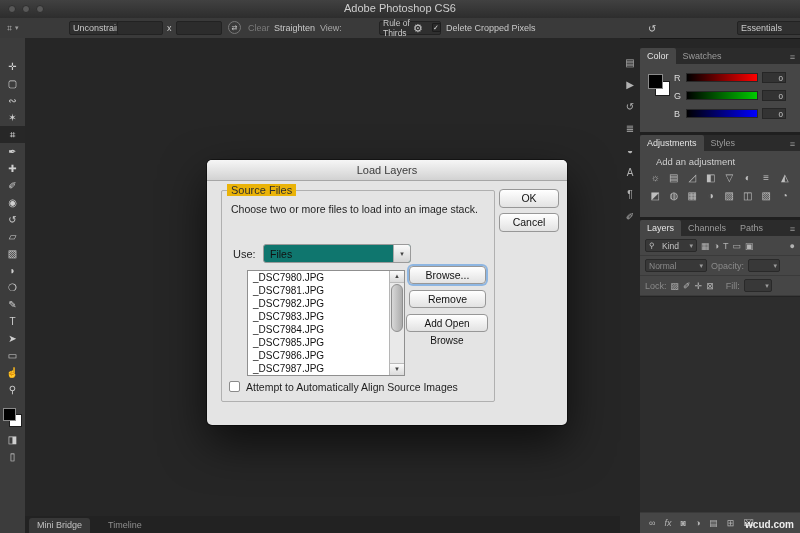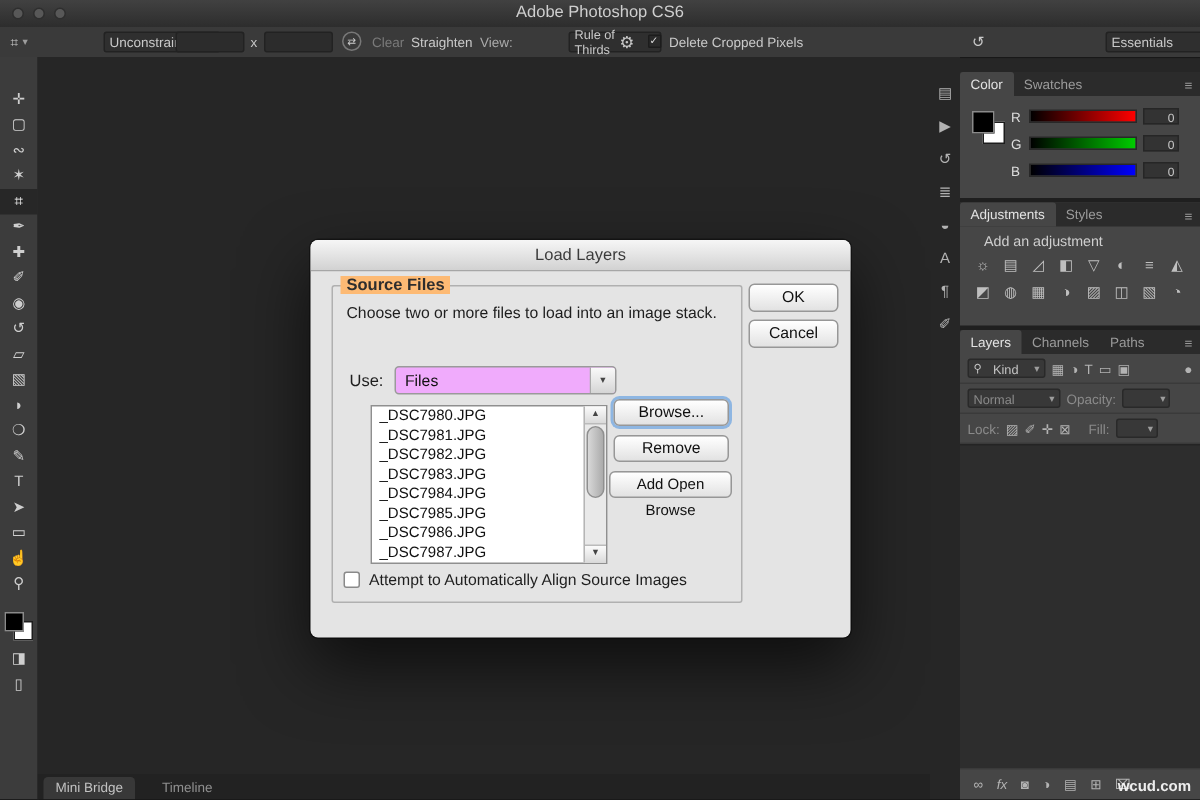--- a/index.html
+++ b/index.html
@@ -67,24 +67,24 @@
   .lbottom{position:absolute;bottom:0;height:20px;left:0;right:0;background:#464646;display:flex;
     align-items:center;gap:9px;padding:0 9px;font-size:9px;color:#b3b3b3;border-top:1px solid #3a3a3a;}
   .fx{font-style:italic;}
   .watermark{position:absolute;right:6px;bottom:3px;font-size:10px;color:rgba(255,255,255,.9);font-weight:bold;}
   
   .dialog{position:absolute;left:207px;top:160px;width:360px;height:265px;background:#e4e4e4;border-radius:5px;
     box-shadow:0 18px 45px rgba(0,0,0,.65), 0 0 0 1px rgba(0,0,0,.4);}
   .dlg-titlebar{height:20px;background:linear-gradient(#f6f6f6,#d2d2d2);border-bottom:1px solid #a6a6a6;
     border-radius:5px 5px 0 0;text-align:center;font-size:11px;color:#3b3b3b;line-height:20px;}
   .groupbox{position:absolute;left:14px;top:30px;width:272px;height:210px;border:1px solid #b0b0b0;border-radius:2px;}
-  .group-label{position:absolute;left:20px;top:24px;background:#fdba74;padding:0 4px;font-size:11px;color:#2e2e2e;font-weight:bold;}
+  .group-label{position:absolute;left:20px;top:24px;background:#eab308;padding:0 4px;font-size:11px;color:#2e2e2e;}
   .desc{position:absolute;left:24px;top:43px;font-size:10.5px;color:#1e1e1e;white-space:nowrap;}
   .use-label{position:absolute;left:26px;top:88px;font-size:11px;color:#1e1e1e;}
-  .use-select{position:absolute;left:56px;top:84px;width:148px;height:19px;background:#f0abfc;border:1px solid #9a9a9a;
+  .use-select{position:absolute;left:56px;top:84px;width:148px;height:19px;background:#0f766e;border:1px solid #9a9a9a;
     border-radius:3px;font-size:10.5px;color:#111;display:flex;align-items:center;box-sizing:border-box;}
   .use-text{flex:1;padding-left:6px;}
   .use-arrow{width:16px;height:100%;background:linear-gradient(#fafafa,#d5d5d5);border-left:1px solid #aaa;
     text-align:center;font-size:7px;line-height:17px;color:#444;border-radius:0 2px 2px 0;}
   .listbox{position:absolute;left:40px;top:110px;width:158px;height:106px;background:#fff;border:1px solid #8f8f8f;box-sizing:border-box;}
   .frow{height:13px;line-height:13px;font-size:10px;padding-left:5px;color:#111;white-space:nowrap;}
   .scroll{position:absolute;top:0;right:0;bottom:0;width:14px;background:#e9e9e9;border-left:1px solid #b5b5b5;}
   .sb-btn{position:absolute;left:0;right:0;height:11px;font-size:6px;text-align:center;line-height:11px;color:#444;
     background:linear-gradient(#fbfbfb,#dadada);}
   .sb-up{top:0;border-bottom:1px solid #bbb;}

